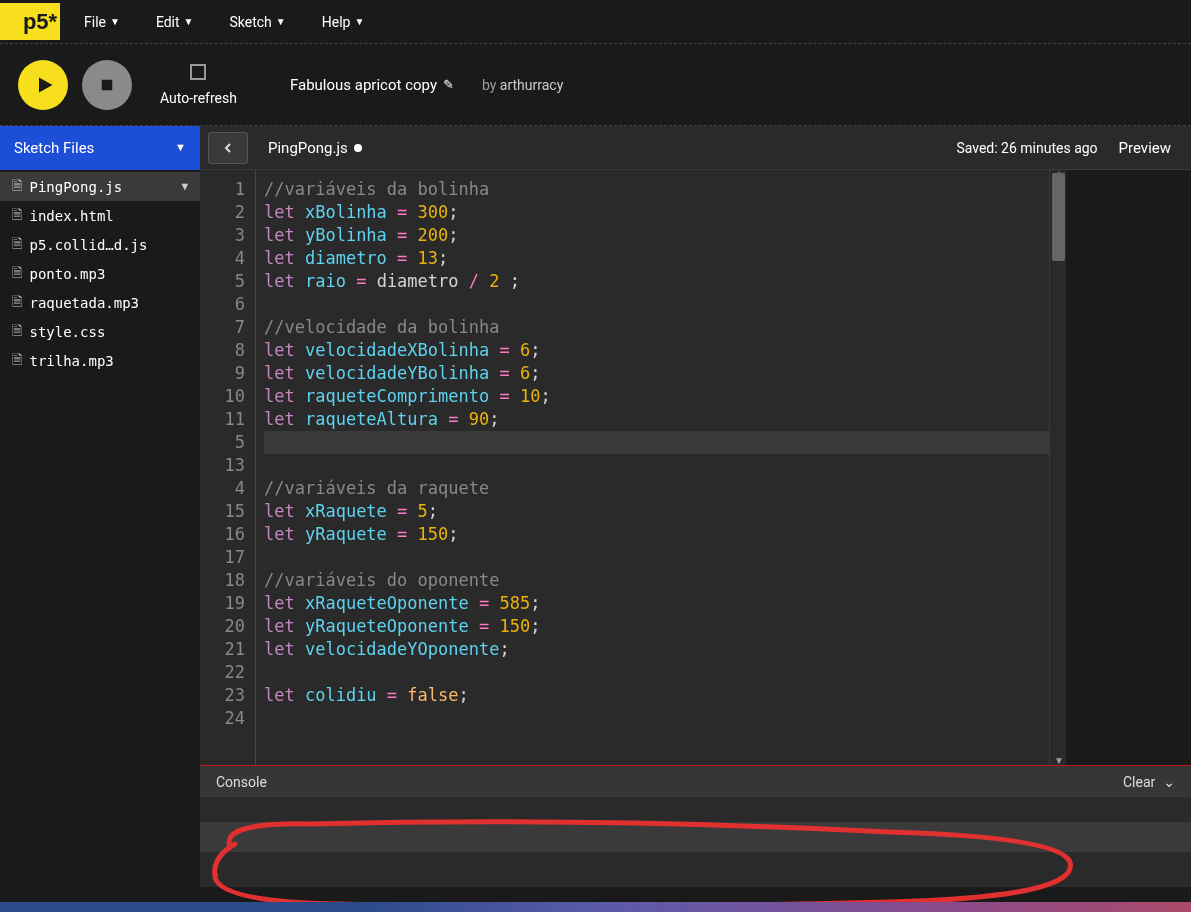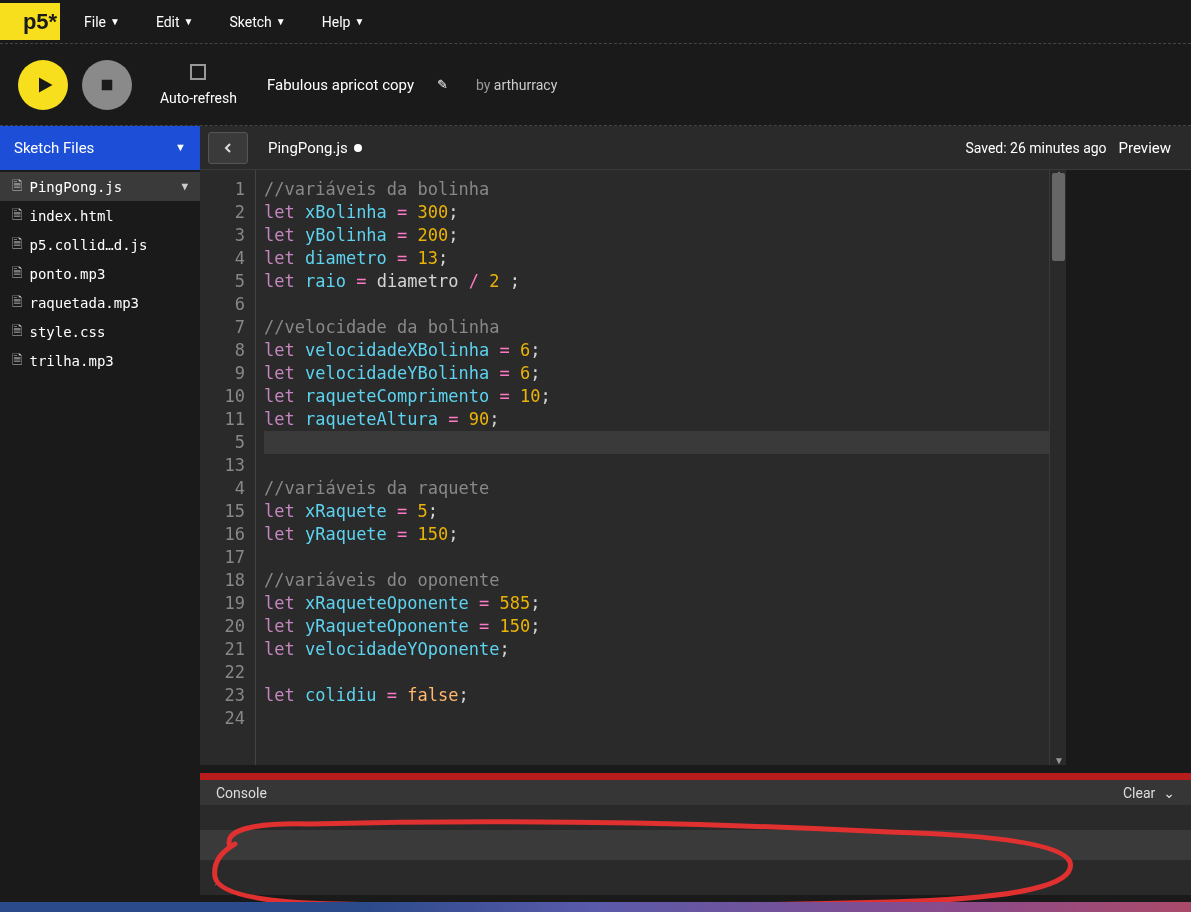--- a/index.html
+++ b/index.html
@@ -89,24 +89,24 @@
     .checkbox {
       width: 16px;
       height: 16px;
       border: 2px solid #999;
       cursor: pointer;
     }
     .auto-refresh-label { color: #fff; font-size: 14px; }
     .sketch-name {
       color: #fff;
       font-size: 15px;
-      margin-left: 16px;
-      display: flex;
-      align-items: center;
-      gap: 23px;
+      margin-left: 39px;
+      display: flex;
+      align-items: center;
+      gap: 6px;
     }
     .author { color: #ccc; font-size: 14px; margin-left: 14px; }
     .author .by { color: #999; }
     .second-bar {
       display: flex;
       align-items: center;
       height: 44px;
       background: #2a2a2a;
       border-bottom: 1px solid #3a3a3a;
     }
@@ -146,21 +146,21 @@
       width: 8px;
       height: 8px;
       background: #fff;
       border-radius: 50%;
       margin-left: 2px;
     }
     .saved-info {
       margin-left: auto;
       color: #fff;
       font-size: 14px;
-      padding-right: 12px;
+      padding-right: 21px;
     }
     .preview-label {
       color: #fff;
       font-size: 15px;
       padding-right: 20px;
     }
     .main-area {
       display: flex;
       height: 595px;
     }
@@ -247,23 +247,22 @@
     }
     .scrollbar-arrow-up { top: -2px; }
     .scrollbar-arrow-down { bottom: -1px; }
     .console-header {
       height: 32px;
       background: #363636;
       display: flex;
       align-items: center;
       justify-content: space-between;
       padding: 0 16px;
-      border-top: 7px solid #b91c1c;
+      border-top: 1px solid #b91c1c;
       margin-left: 200px;
-      margin-top: 8px;
     }
     .console-title { color: #ddd; font-size: 14px; }
     .clear-btn { color: #ddd; font-size: 14px; cursor: pointer; display: flex; align-items: center; gap: 8px; }
     .console-body {
       height: 90px;
       background: #2a2a2a;
       margin-left: 200px;
       position: relative;
     }
     .console-divider {

